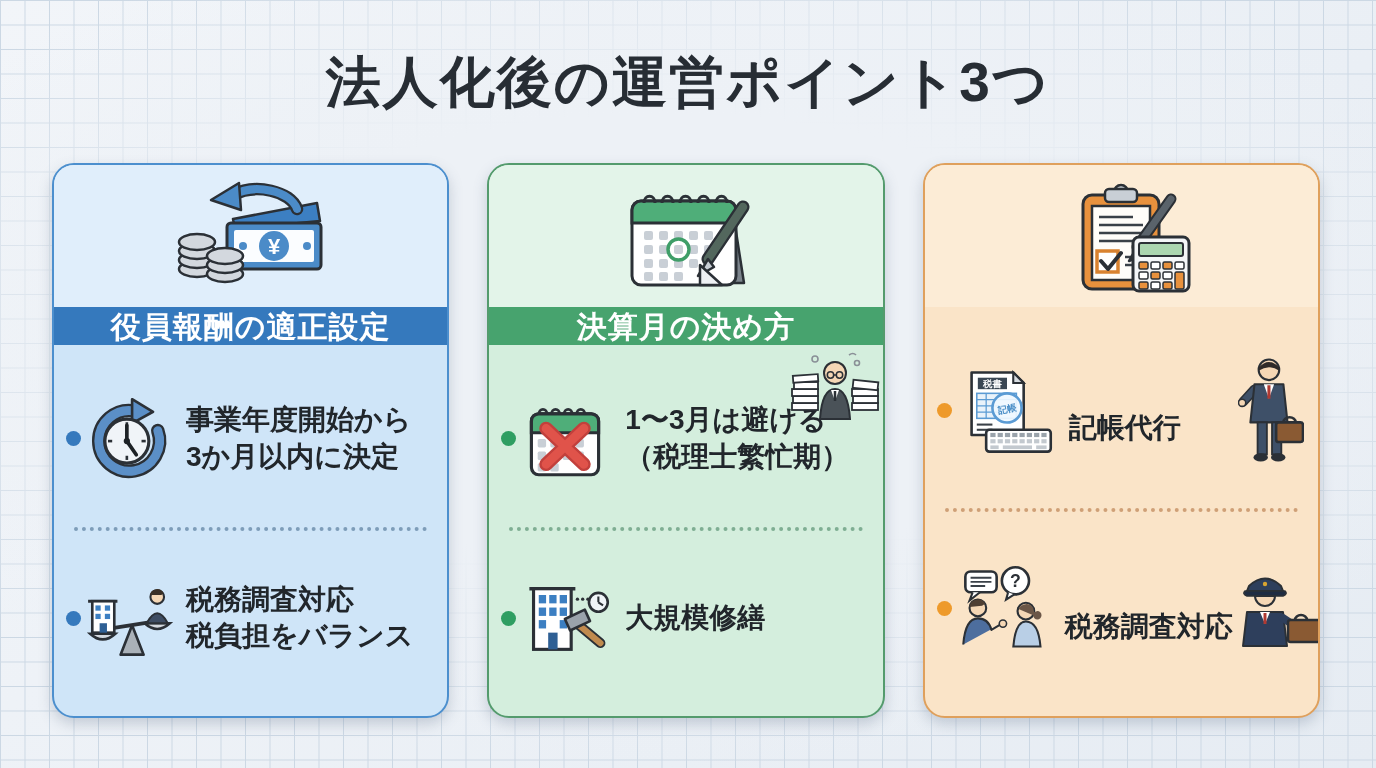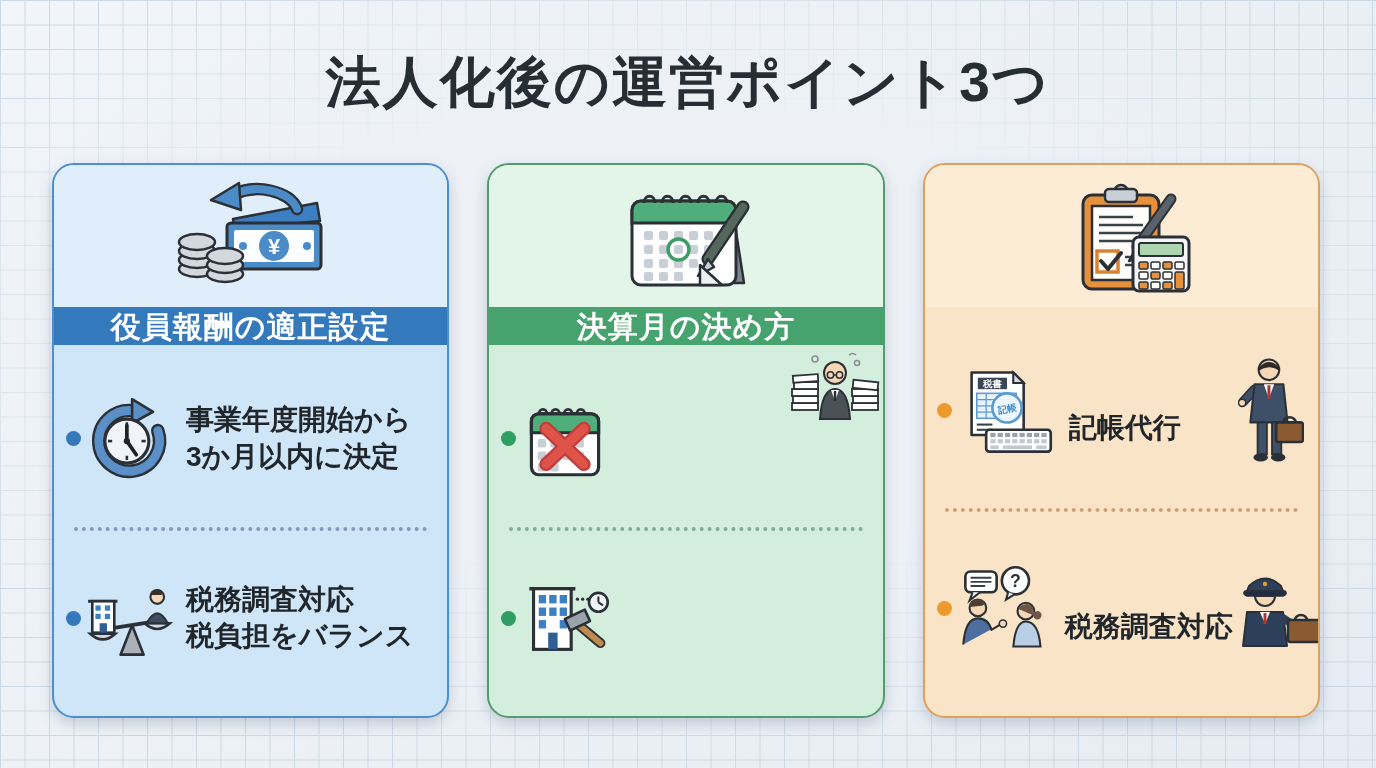--- a/index.html
+++ b/index.html
@@ -219,20 +219,21 @@
             <g stroke="#c2403c" stroke-width="13" stroke-linecap="round">
               <line x1="22" y1="30" x2="58" y2="64"></line>
                 <line x1="58" y1="30" x2="22" y2="64"></line>
             </g>
             <g stroke="#e0534a" stroke-width="8.5" stroke-linecap="round">
               <line x1="22" y1="30" x2="58" y2="64"></line>
                 <line x1="58" y1="30" x2="22" y2="64"></line>
             </g>
           </svg>
         </span>
+        <p class="b-text"><span>1〜3月は避ける</span><br><span>（税理士繁忙期）</span></p>
       </div>
       <div class="divider"></div>
       <div class="bullet">
         <span class="dot"></span>
         <span class="b-icon" style="width:96px">
           <svg width="92" height="84" viewBox="0 0 88 80">
             <line x1="8" y1="12" x2="52" y2="12" stroke="#2b3036" stroke-width="3.5"></line>
             <rect x="12" y="12" width="36" height="58" fill="#ffffff" stroke="#2b3036" stroke-width="3"></rect>
             <g fill="#3c7fc2">
               <rect x="17" y="18" width="7" height="8"></rect>
@@ -250,21 +251,21 @@
                 <circle cx="59" cy="22" r="1.6"></circle>
                 <circle cx="64" cy="22" r="1.6"></circle>
               </g>
             <circle cx="74" cy="25" r="9" fill="#f0f4f8" stroke="#2b3036" stroke-width="2.5"></circle>
             <path d="M74 25 L74 19.5 M74 25 L78.5 28" fill="none" stroke="#2b3036" stroke-width="2"></path>
             <line x1="52" y1="44" x2="76" y2="64" stroke="#2b3036" stroke-width="9.5" stroke-linecap="round"></line>
             <line x1="52" y1="44" x2="76" y2="64" stroke="#c08a4e" stroke-width="6" stroke-linecap="round"></line>
             <polygon points="42,41 61,32 66,43 47,52" fill="#9aa3ab" stroke="#2b3036" stroke-width="2.5" stroke-linejoin="round"></polygon>
           </svg>
         </span>
-        <p class="b-text"><br></p>
+        <p class="b-text"><span>大規模修繕</span><br></p>
       </div>
     </div>
   </article>
 
   <article class="card" style="--accent: #e58e35; --border: #dfa05c; --area: #fcecd6; --body: #fae4c8; --divider: #cfa077; --dot: #ee9a2b;">
     <div class="icon-area">
       <svg width="168" height="114" viewBox="0 0 168 114">
         <rect x="46" y="16" width="76" height="94" rx="9" fill="#e8913d" stroke="#2b3036" stroke-width="3"></rect>
         <circle cx="84" cy="13" r="7" fill="#c9cfd6" stroke="#2b3036" stroke-width="2.5"></circle>
         <rect x="68" y="10" width="32" height="13" rx="4" fill="#c9cfd6" stroke="#2b3036" stroke-width="2.5"></rect>

